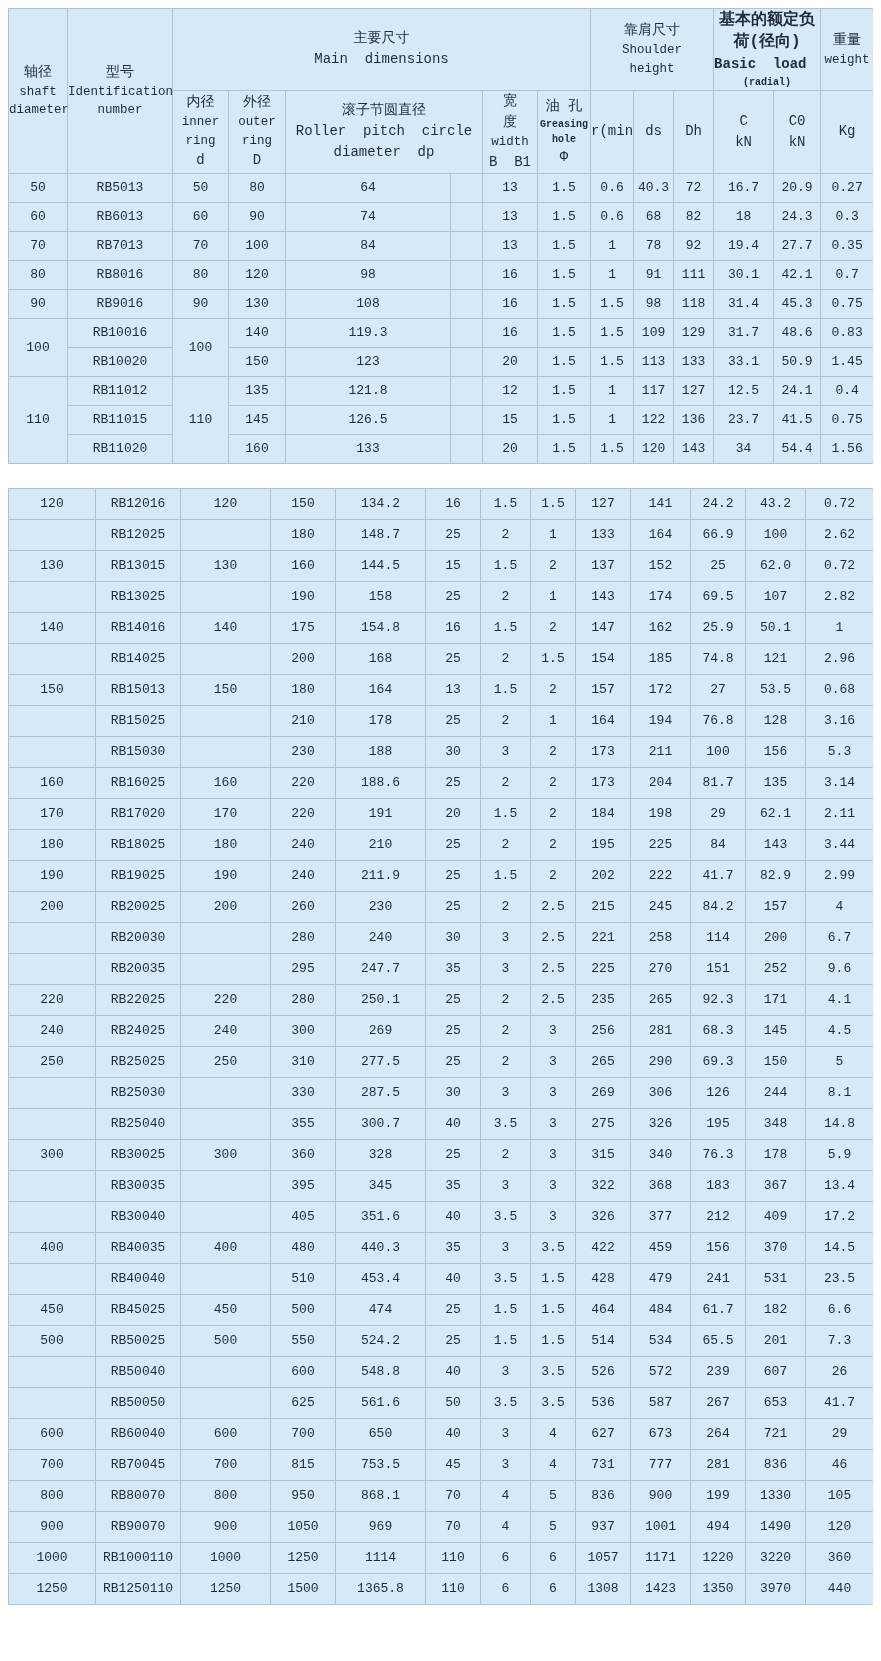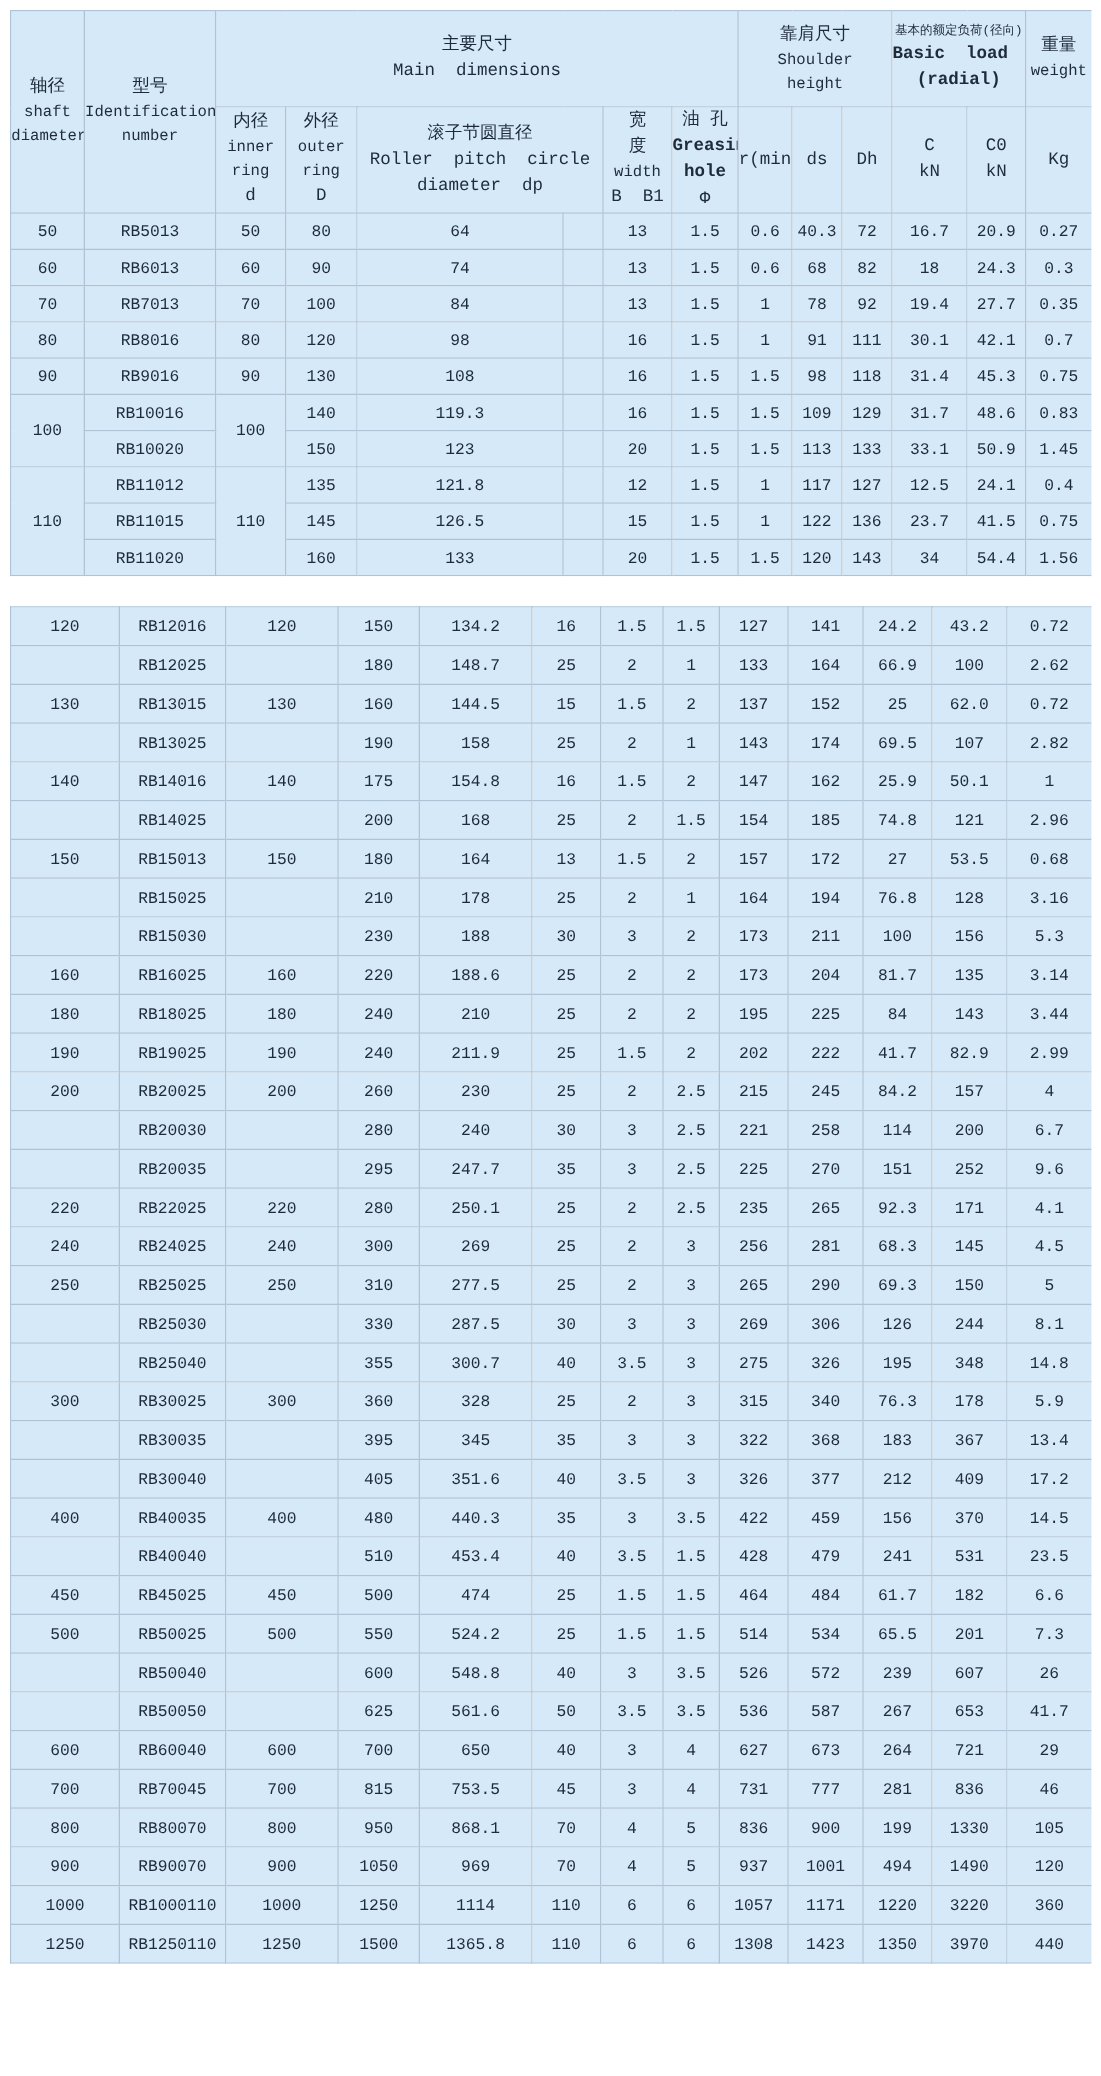--- a/index.html
+++ b/index.html
@@ -21,23 +21,23 @@
     padding:0;
     font-size:13px;
     overflow:hidden;
   }
   .t-top tbody tr{height:29px;}
   .t-bottom tbody tr{height:31px;}
   tr.tier1{height:77px;}
   tr.tier2{height:80px;}
   .blk{display:block;line-height:1.5;}
   .zh{font-size:14px;}
-  .zh-sm{font-size:10px;line-height:1.4;}
+  .zh-sm{font-size:16px;line-height:1.4;font-weight:bold;}
   .en{font-size:12.5px;}
-  .sm{font-size:14px;font-weight:bold;line-height:1.5;}
+  .sm{font-size:10px;font-weight:bold;line-height:1.5;}
   .sym{font-size:14px;white-space:pre;}
   .gap{height:24px;background:#ffffff;}
 </style>
 </head>
 <body>
 
 <table class="t-top">
   <colgroup>
     <col style="width:59px">
       <col style="width:105px">
@@ -458,20 +458,35 @@
         <td>25</td>
         <td>2</td>
         <td>2</td>
         <td>173</td>
         <td>204</td>
         <td>81.7</td>
         <td>135</td>
         <td>3.14</td>
       </tr>
       <tr>
+        <td>170</td>
+        <td>RB17020</td>
+        <td>170</td>
+        <td>220</td>
+        <td>191</td>
+        <td>20</td>
+        <td>1.5</td>
+        <td>2</td>
+        <td>184</td>
+        <td>198</td>
+        <td>29</td>
+        <td>62.1</td>
+        <td>2.11</td>
+      </tr>
+      <tr>
         <td>180</td>
         <td>RB18025</td>
         <td>180</td>
         <td>240</td>
         <td>210</td>
         <td>25</td>
         <td>2</td>
         <td>2</td>
         <td>195</td>
         <td>225</td>

